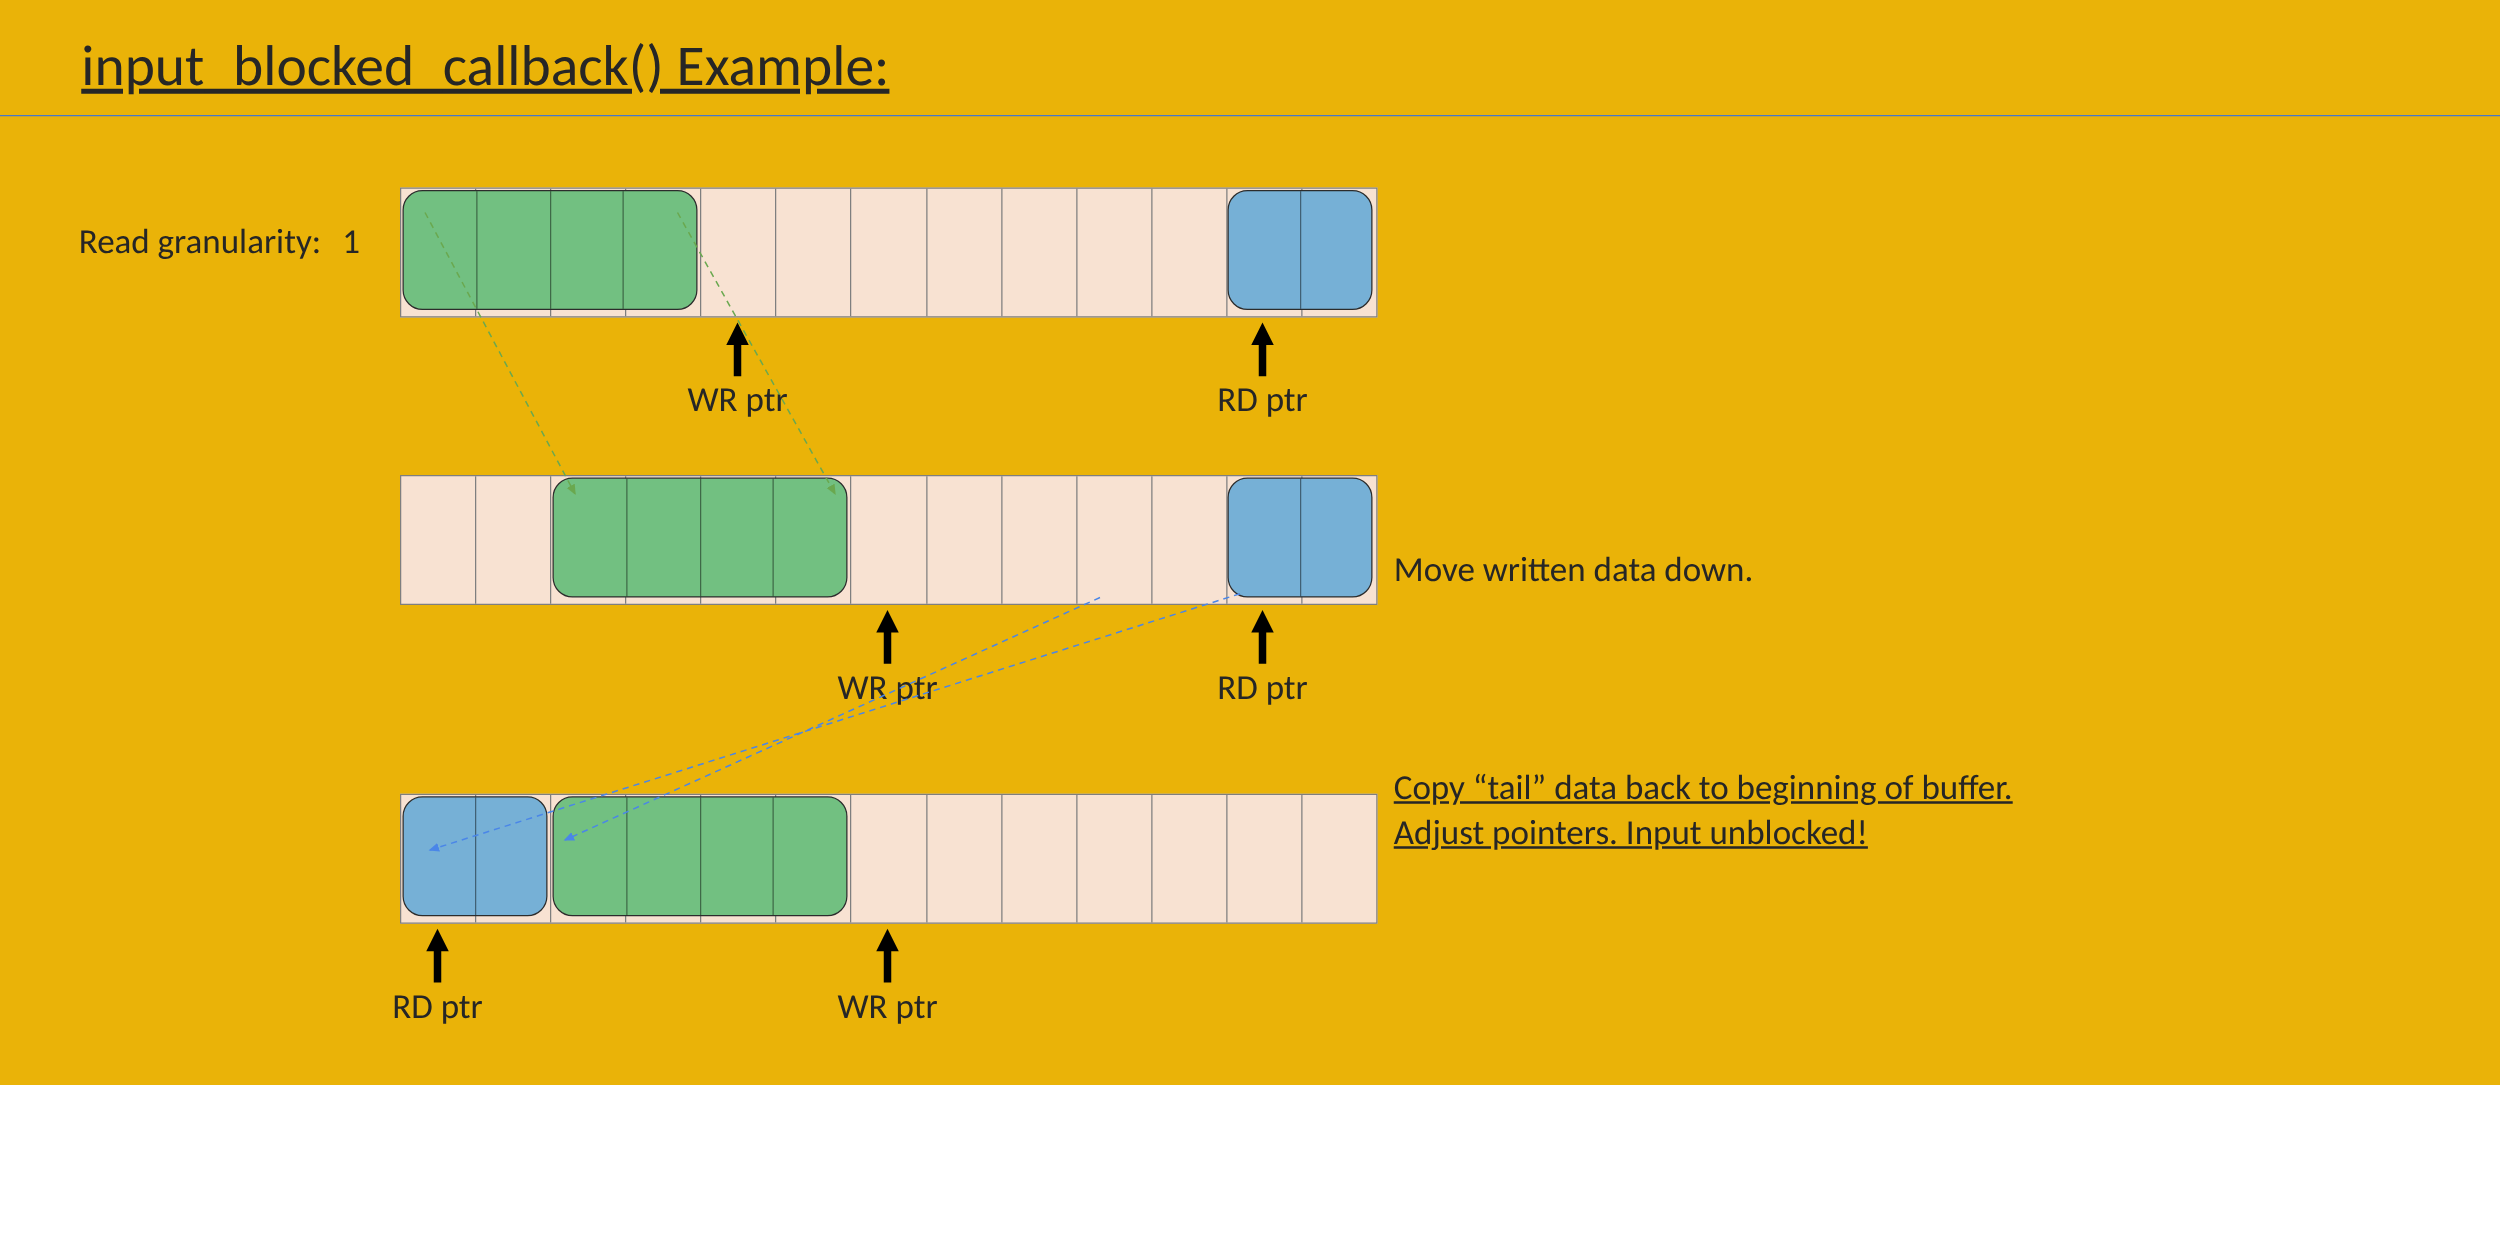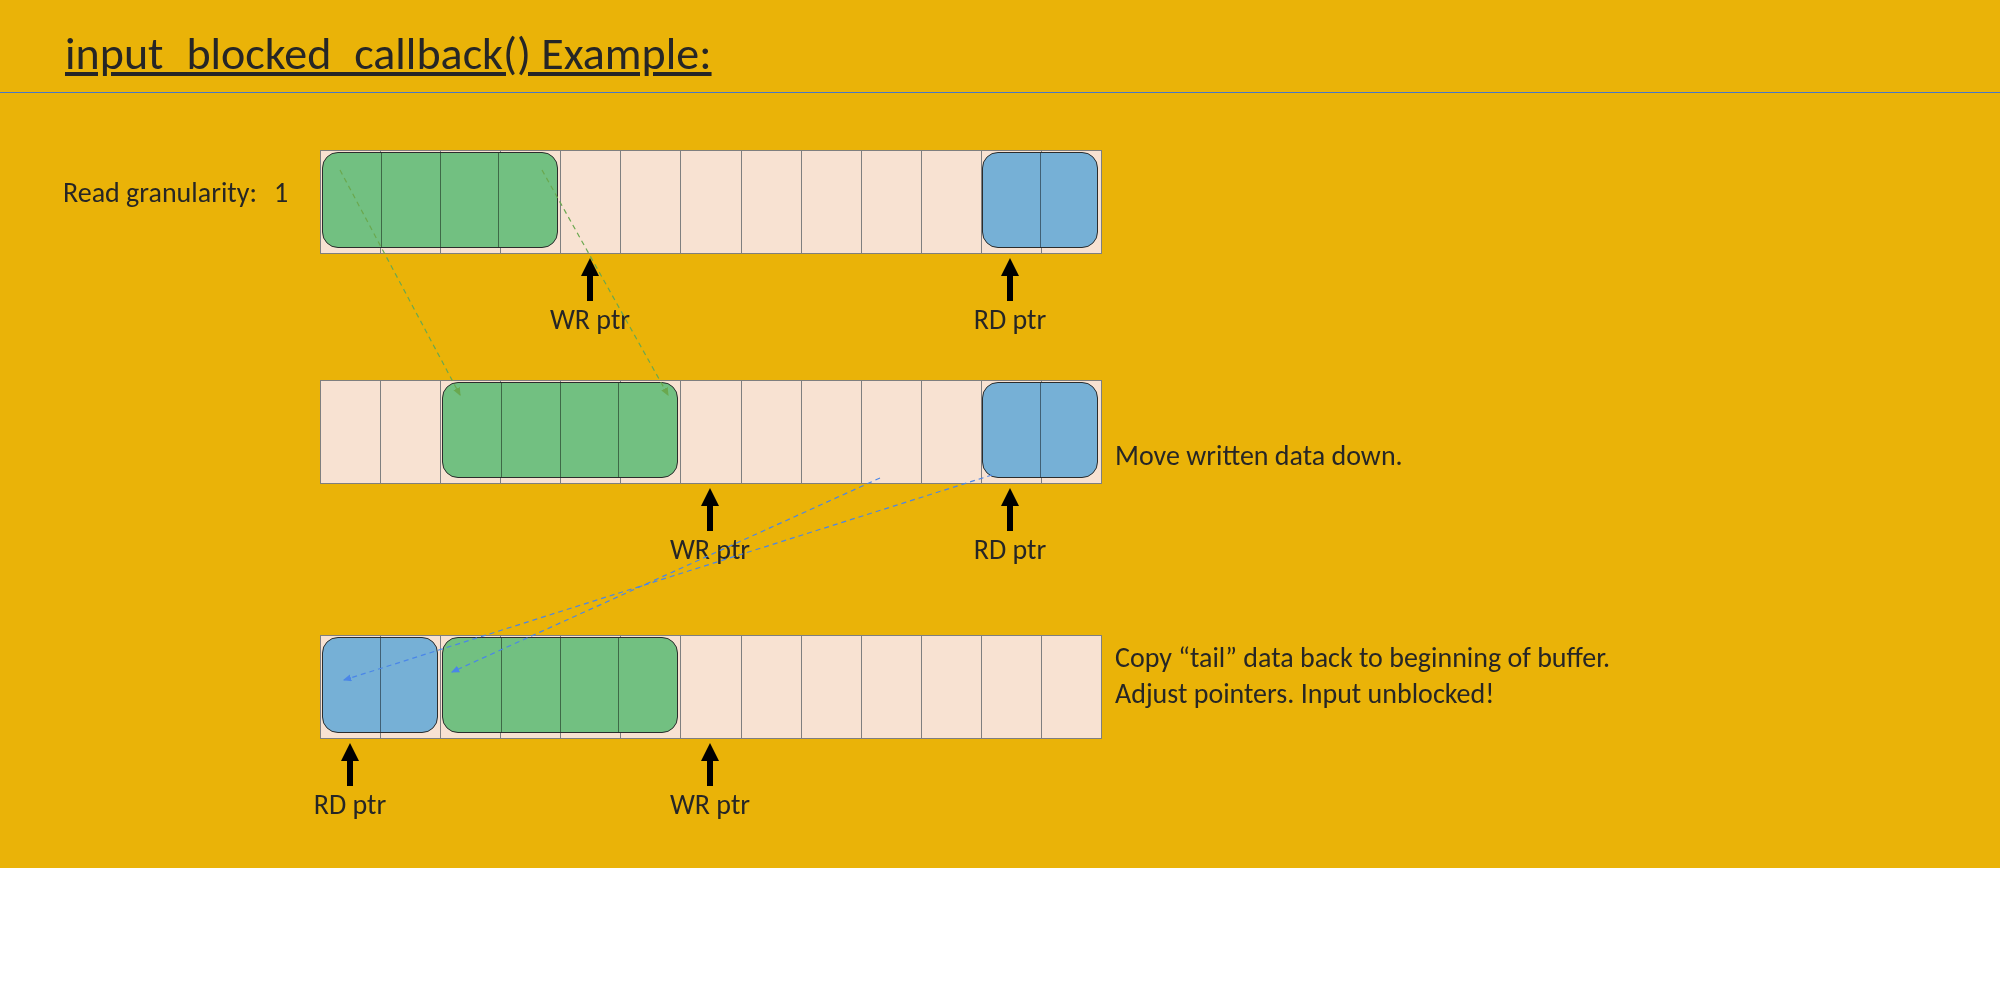--- a/index.html
+++ b/index.html
@@ -150,14 +150,14 @@
       <marker id="ahB" markerWidth="8" markerHeight="8" refX="6" refY="3" orient="auto">
         <path d="M0,0 L7,3 L0,6 Z" fill="#4a86e8"></path>
       </marker>
     </defs>
   <line x1="20" y1="170" x2="140" y2="395" stroke="#6aa84f" stroke-width="1.2" stroke-dasharray="5 4" marker-end="url(#ahG)"></line>
       <line x1="222" y1="170" x2="348" y2="395" stroke="#6aa84f" stroke-width="1.2" stroke-dasharray="5 4" marker-end="url(#ahG)"></line>
       <line x1="672" y1="475" x2="24" y2="680" stroke="#4a86e8" stroke-width="1.2" stroke-dasharray="5 4" marker-end="url(#ahB)"></line>
       <line x1="560" y1="478" x2="132" y2="672" stroke="#4a86e8" stroke-width="1.2" stroke-dasharray="5 4" marker-end="url(#ahB)"></line>
     </svg>
     <div class="caption" style="top: 438px;">Move written data down.</div>
-    <div class="caption" style="top: 640px;">Copy “tail” data back to beginning of buffer. Adjust pointers. Input unblocked!</div>
+    <div class="caption" style="top: 612px; text-decoration: underline;">Copy “tail” data back to beginning of buffer. Adjust pointers. Input unblocked!</div>
   </div>
 
 </body></html>

